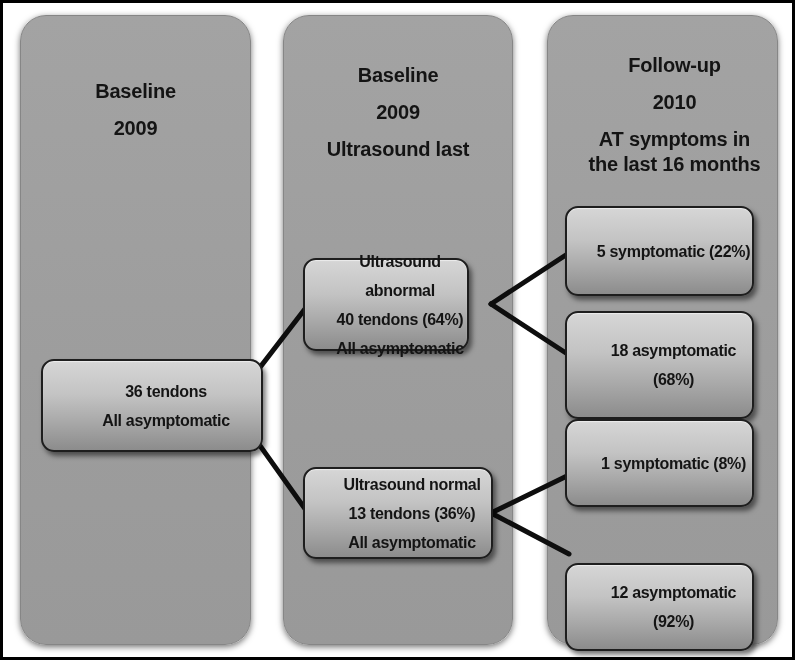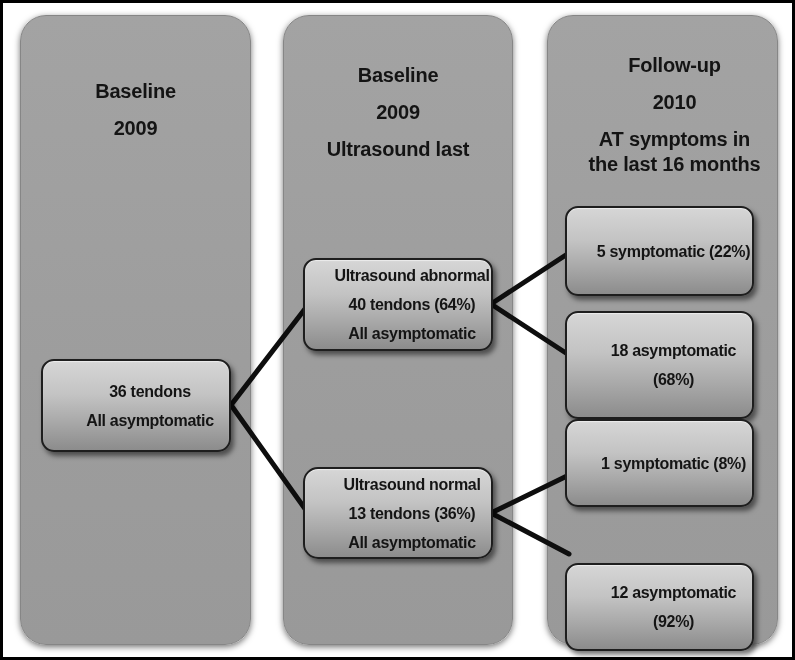--- a/index.html
+++ b/index.html
@@ -61,23 +61,23 @@
     align-items: center;
     text-align: center;
     font-weight: bold;
     font-size: 16px;
     color: #141414;
     letter-spacing: -0.3px;
     padding-left: 28px;
   }
   .nline { line-height: 29px; }
 
-  #node-root     { left: 38px;  top: 356px; width: 190px; height: 93px; }
-  #node-abnormal { left: 300px; top: 255px; width: 190px; height: 93px; }
-  #node-normal   { left: 300px; top: 464px; width: 190px; height: 92px; border-radius: 15px; }
+  #node-root     { left: 38px;  top: 356px; width: 222px; height: 93px; }
+  #node-abnormal { left: 300px; top: 255px; width: 166px; height: 93px; }
+  #node-normal   { left: 300px; top: 464px; width: 190px; height: 92px; }
   #node-ab-sym   { left: 562px; top: 203px; width: 189px; height: 90px; }
   #node-ab-asym  { left: 562px; top: 308px; width: 189px; height: 108px; }
   #node-no-sym   { left: 562px; top: 416px; width: 189px; height: 88px; }
   #node-no-asym  { left: 562px; top: 520px; width: 189px; height: 88px; margin-top: 40px; }
 </style>
 </head>
 <body>
 
 <div class="canvas">
 

